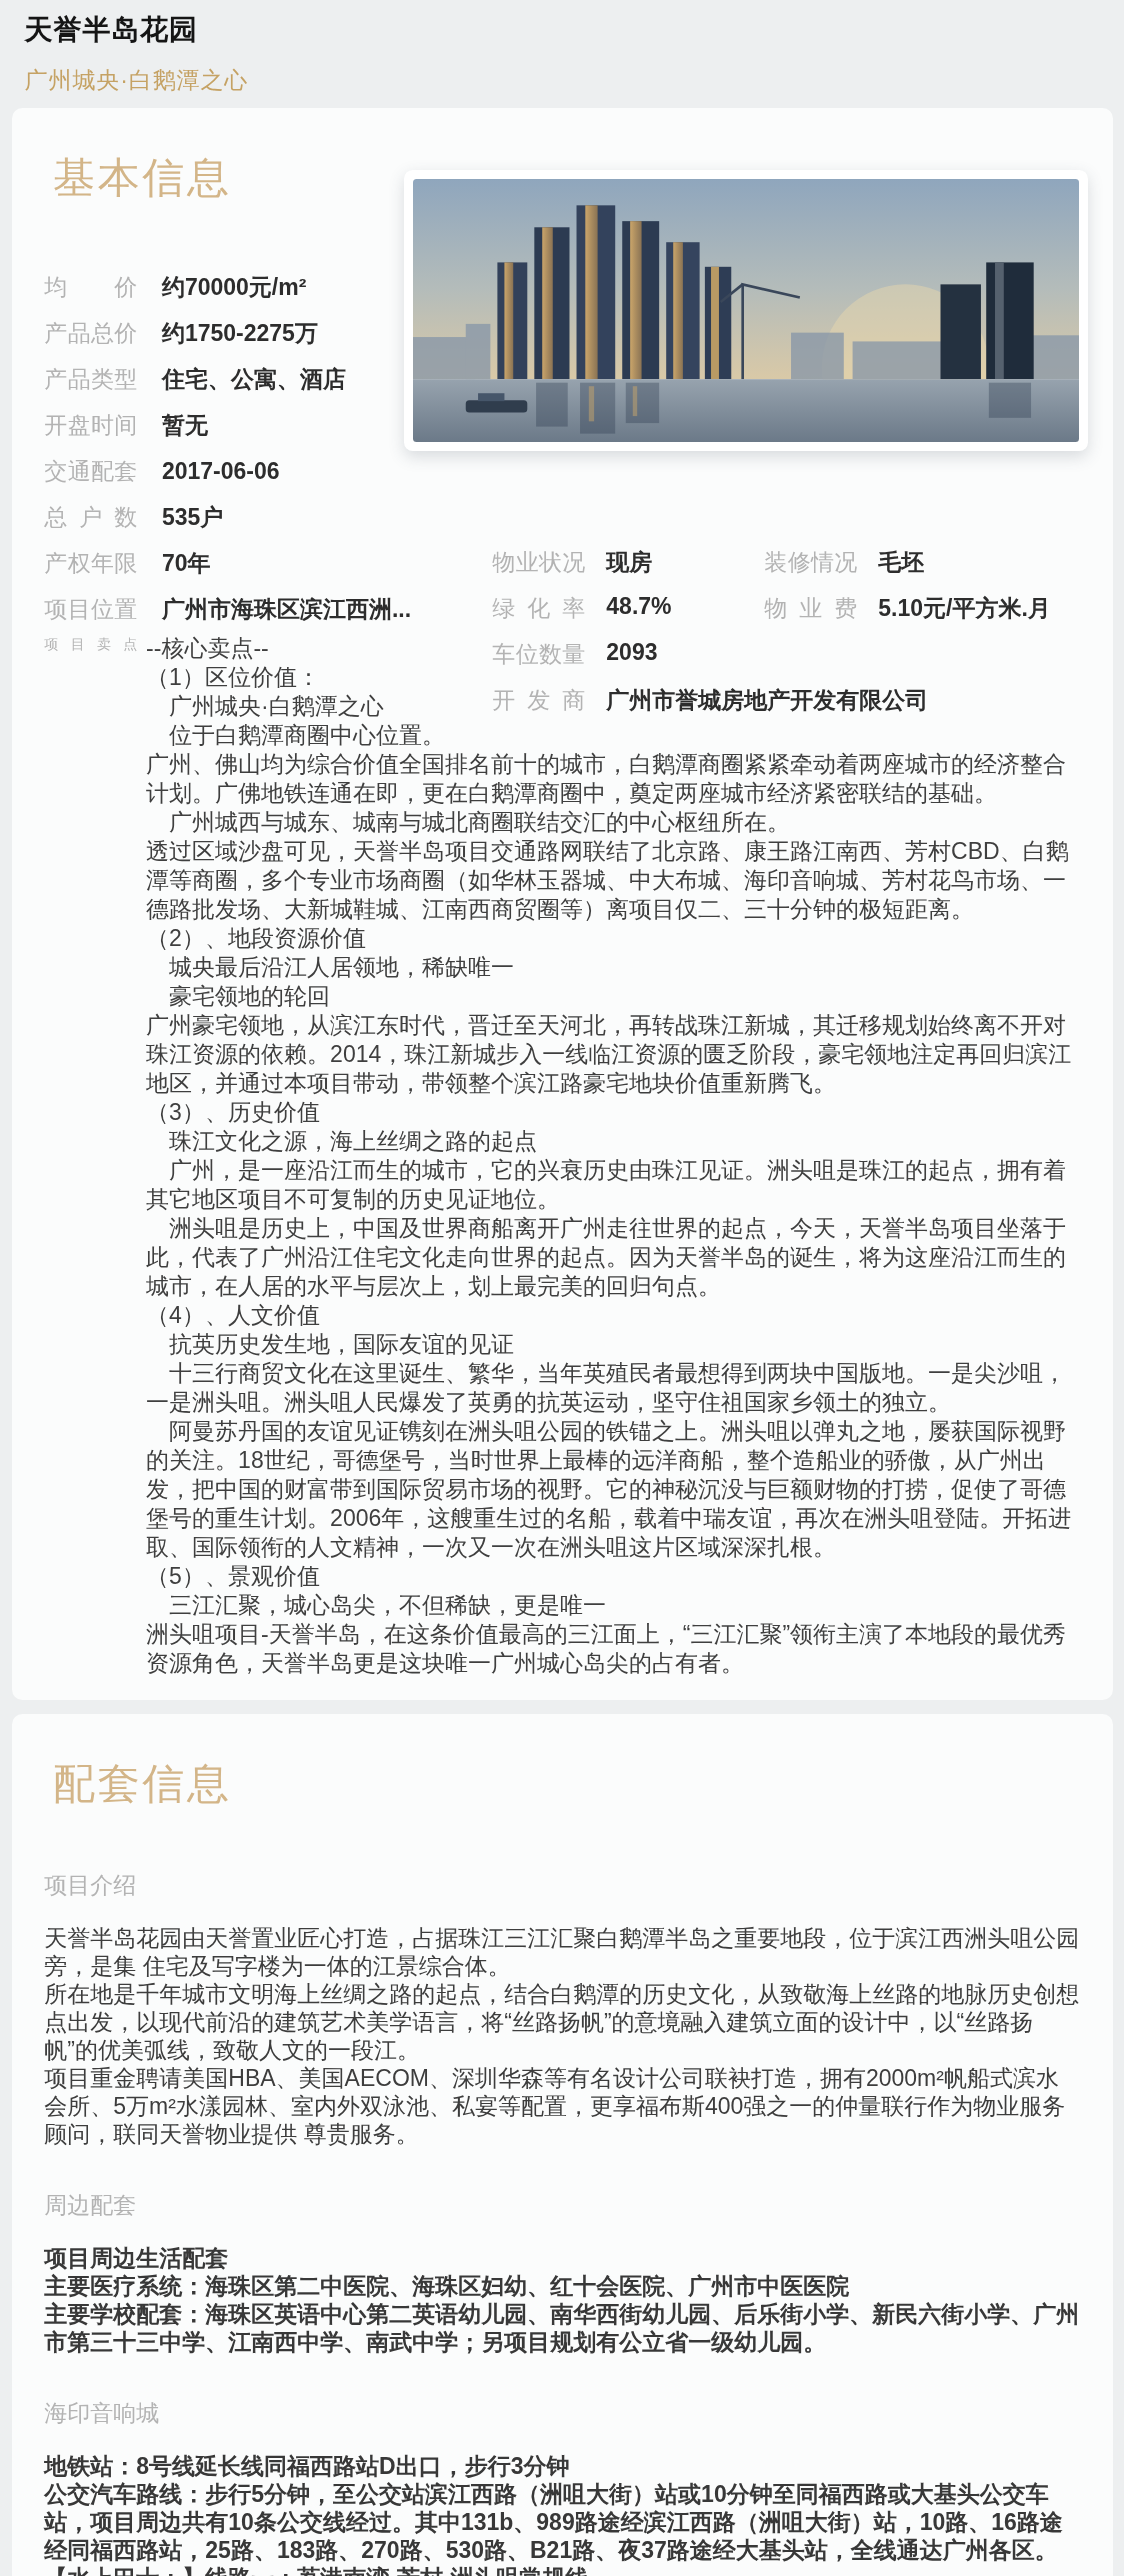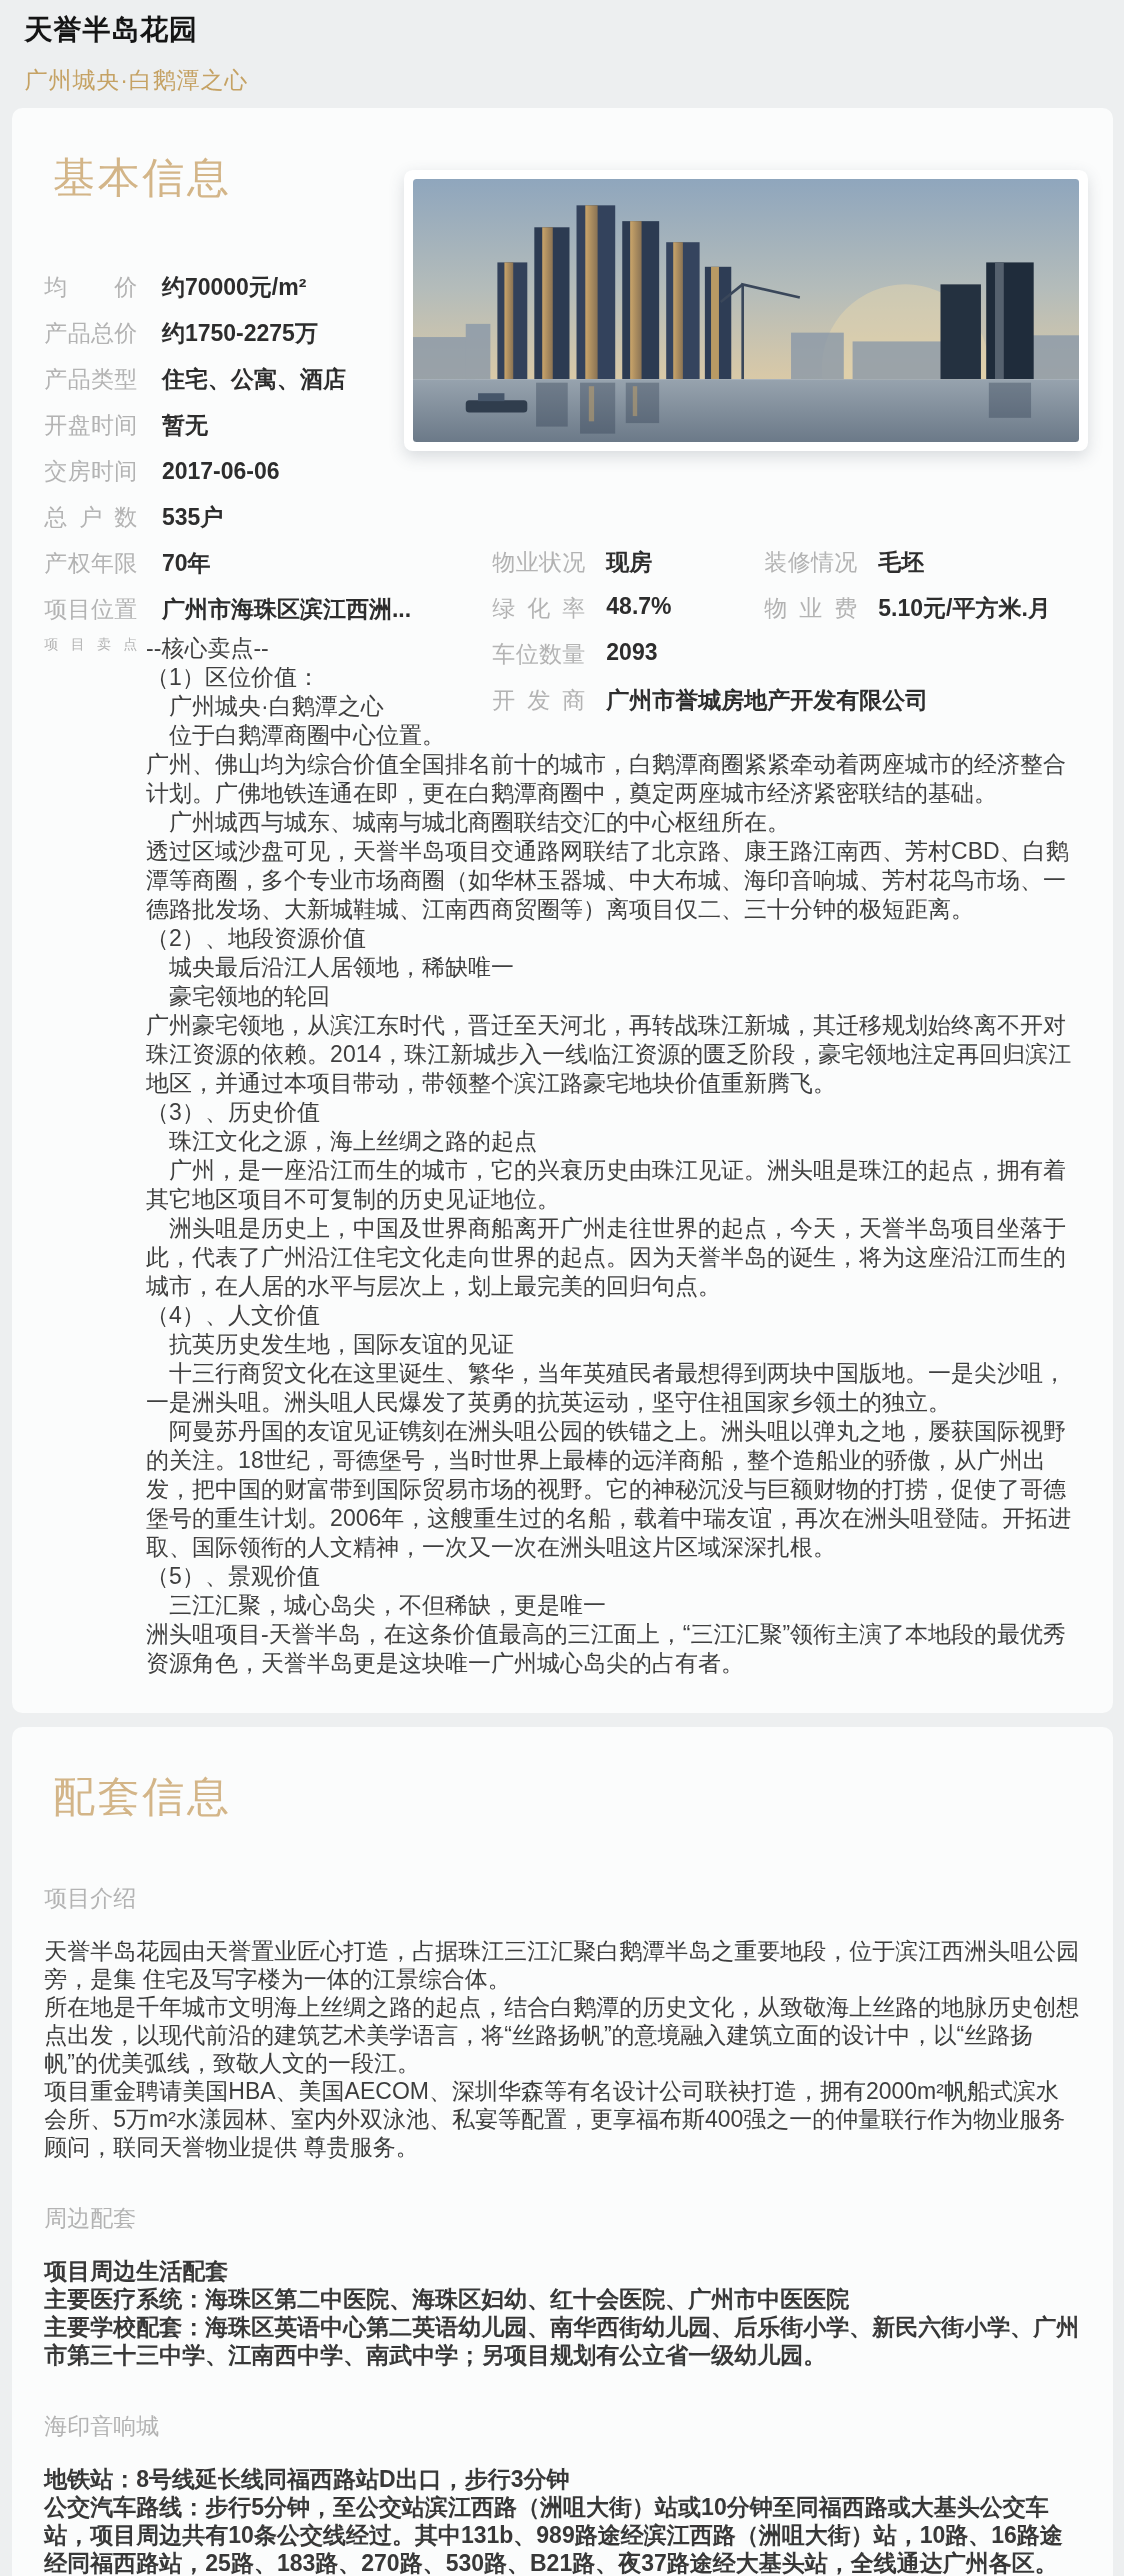--- a/index.html
+++ b/index.html
@@ -12,21 +12,21 @@
   }
   .header { padding: 10.5px 24.6px 0 24.6px; height: 108px; }
   .page-title { font-size: 28px; font-weight: bold; color: #151515; letter-spacing: 0.9px; }
   .page-subtitle { font-size: 23px; color: #c5a264; margin-top: 16px; letter-spacing: 0.9px; }
 
   .card {
     position: relative;
     margin: 0 12.3px;
     background: #fbfcfc;
     border-radius: 10.5px;
-    padding: 28px 32px 35px 32px;
+    padding: 28px 32px 22px 32px;
   }
   .card + .card { margin-top: 14px; }
 
   .section-title {
     font-size: 42px;
     font-weight: 500;
     color: #d3b588;
     letter-spacing: 2.6px;
     margin: 14px 0 58px 8.8px;
   }
@@ -182,21 +182,21 @@
     </div>
     <div class="kv-row">
       <span class="kv-label">产品类型</span>
       <span class="kv-value">住宅、公寓、酒店</span>
     </div>
     <div class="kv-row">
       <span class="kv-label">开盘时间</span>
       <span class="kv-value">暂无</span>
     </div>
     <div class="kv-row">
-      <span class="kv-label">交房时间</span>
+      <span class="kv-label">交通配套</span>
       <span class="kv-value">2017-06-06</span>
     </div>
     <div class="kv-row">
       <span class="kv-label">总户数</span>
       <span class="kv-value">535户</span>
     </div>
     <div class="kv-row">
       <span class="kv-label">产权年限</span>
       <span class="kv-value">70年</span>
     </div>

